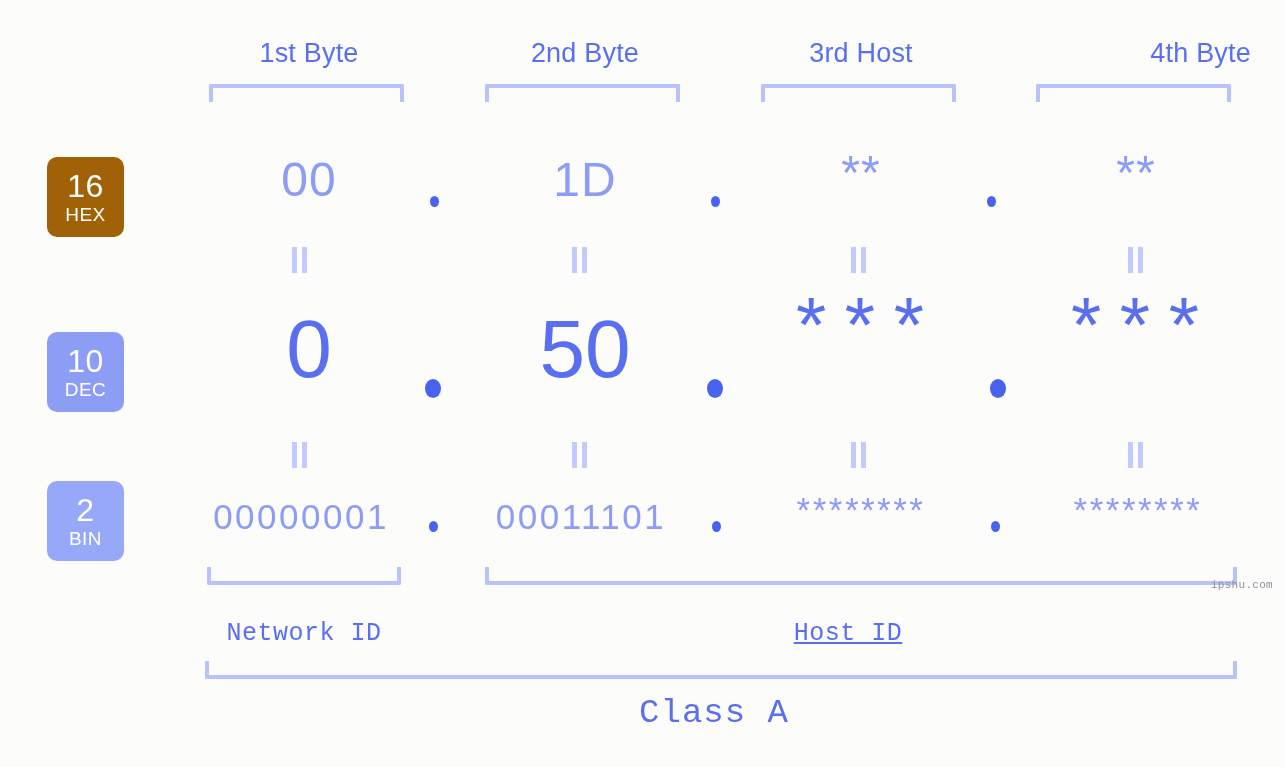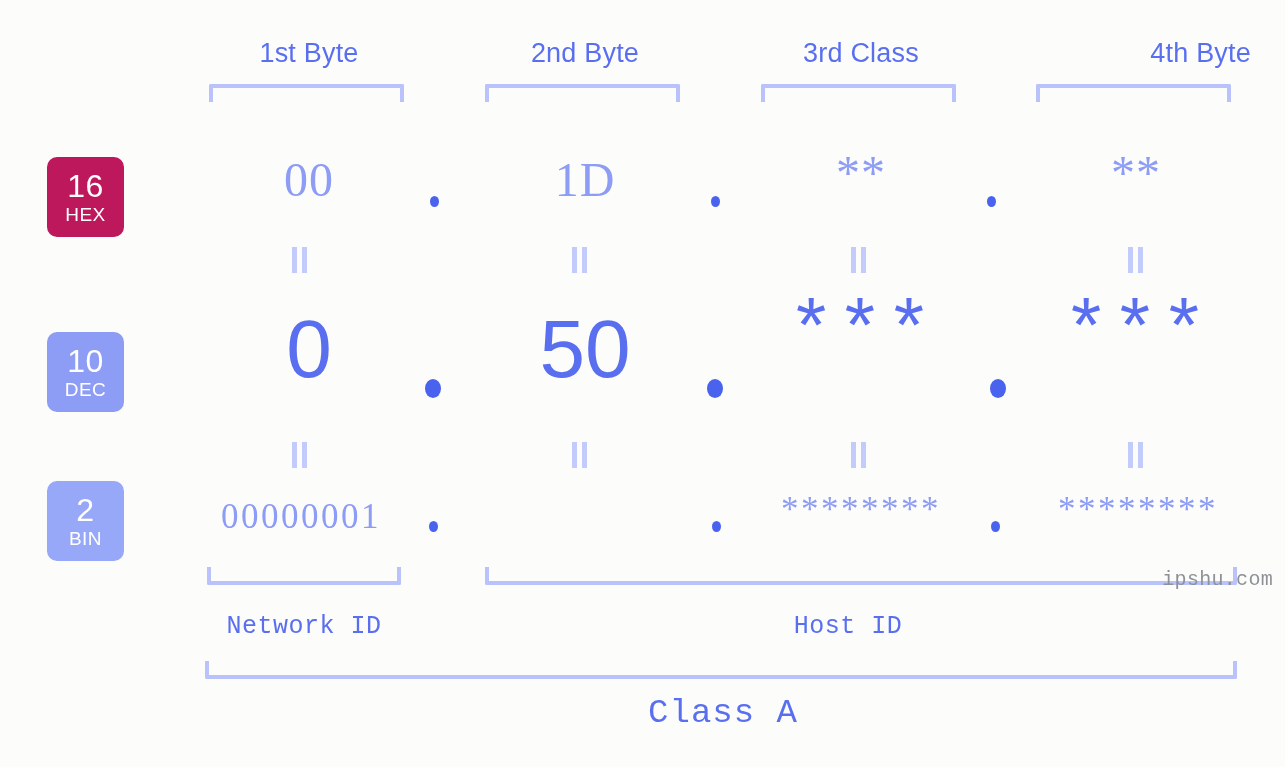--- a/index.html
+++ b/index.html
@@ -82,21 +82,21 @@
     font-size: 19px;
     font-weight: 400;
     letter-spacing: 0.5px;
   }
 
   
   .val {
     position: absolute;
     text-align: center;
     white-space: nowrap;
-    font-family: Liberation Serif, serif;
+    font-family: Liberation Sans, sans-serif;
   }
   .val.hex {
     font-size: 48px;
     color: #8d9cf5;
     letter-spacing: 1px;
   }
   .val.hex.star {
     color: #8d9cf5;
     font-size: 48px;
   }
@@ -143,60 +143,61 @@
 
   
   .id-label {
     position: absolute;
     text-align: center;
     font-family: "Liberation Mono", monospace;
     font-size: 25px;
     color: #5a6ff0;
     white-space: nowrap;
     letter-spacing: 0.5px;
+    margin-top: 7px;
   }
 
   
   .class-label {
     position: absolute;
     text-align: center;
     font-family: "Liberation Mono", monospace;
     font-size: 34px;
     color: #5a6ff0;
     white-space: nowrap;
     letter-spacing: 1px;
   }
 
   
   .watermark {
     position: absolute;
     right: 12px;
     bottom: 24px;
     font-family: "Liberation Mono", monospace;
-    font-size: 20px;
+    font-size: 11px;
     color: #8e9197;
     letter-spacing: 0.3px;
   }
 </style>
 </head>
 <body>
 
 <div class="stage">
 
   <div class="byte-header" style="left:194px; width:230px;">1st Byte</div>
   <div class="byte-header" style="left:470px; width:230px;">2nd Byte</div>
-  <div class="byte-header" style="left:746px; width:230px;">3rd Class</div>
+  <div class="byte-header" style="left:746px; width:230px;">3rd Host</div>
   <div class="byte-header" style="left:1021px; width:230px;text-align:right;">4th Byte</div>
 
   <div class="bracket-top" style="left:209px; width:195px;"></div>
   <div class="bracket-top" style="left:485px; width:195px;"></div>
   <div class="bracket-top" style="left:761px; width:195px;"></div>
   <div class="bracket-top" style="left:1036px; width:195px;"></div>
 
-  <div class="base-badge" style="top:157px; background:#be185d;">
+  <div class="base-badge" style="top:157px; background:#a16207;">
     <span class="num">16</span>
     <span class="lbl">HEX</span>
   </div>
 
   <div class="base-badge" style="top:332px; background:#8d9cf5;">
     <span class="num">10</span>
     <span class="lbl">DEC</span>
   </div>
 
   <div class="base-badge" style="top:481px; background:#96a8f7;">
@@ -250,32 +251,33 @@
   <div class="eqmark" style="left:851px; top:442px;">
     <i class="a"></i>
       <i class="b"></i>
   </div>
   <div class="eqmark" style="left:1128px; top:442px;">
     <i class="a"></i>
       <i class="b"></i>
   </div>
 
   <div class="val bin" style="left:186px; width:230px; top:497px;">00000001</div>
+  <div class="val bin" style="left:466px; width:230px; top:497px;">00011101</div>
   <div class="val bin" style="left:746px; width:230px; top:490px;">********</div>
   <div class="val bin" style="left:1023px; width:230px; top:490px;">********</div>
 
   <div class="dot" style="left:429px; top:521px; width:9px; height:11px;"></div>
   <div class="dot" style="left:712px; top:521px; width:9px; height:11px;"></div>
   <div class="dot" style="left:991px; top:521px; width:9px; height:11px;"></div>
 
   <div class="bracket-bottom" style="left:207px; width:194px; top:567px;"></div>
   <div class="bracket-bottom" style="left:485px; width:752px; top:567px;"></div>
 
   <div class="id-label" style="left:189px; width:230px; top:612px;">Network ID</div>
-  <div class="id-label" style="left:746px; width:204px; top:612px;">Host ID</div>
+  <div class="id-label" style="left:746px; width:204px; top:612px;text-decoration:underline;">Host ID</div>
 
   <div class="bracket-bottom" style="left:205px; width:1032px; top:661px;"></div>
 
-  <div class="class-label" style="left:207px; width:1032px; top:694px;">Class A</div>
+  <div class="class-label" style="left:198px; width:1032px; top:694px;">Class A</div>
 
   <div class="watermark">ipshu.com</div>
 
 </div>
 
 </body></html>

